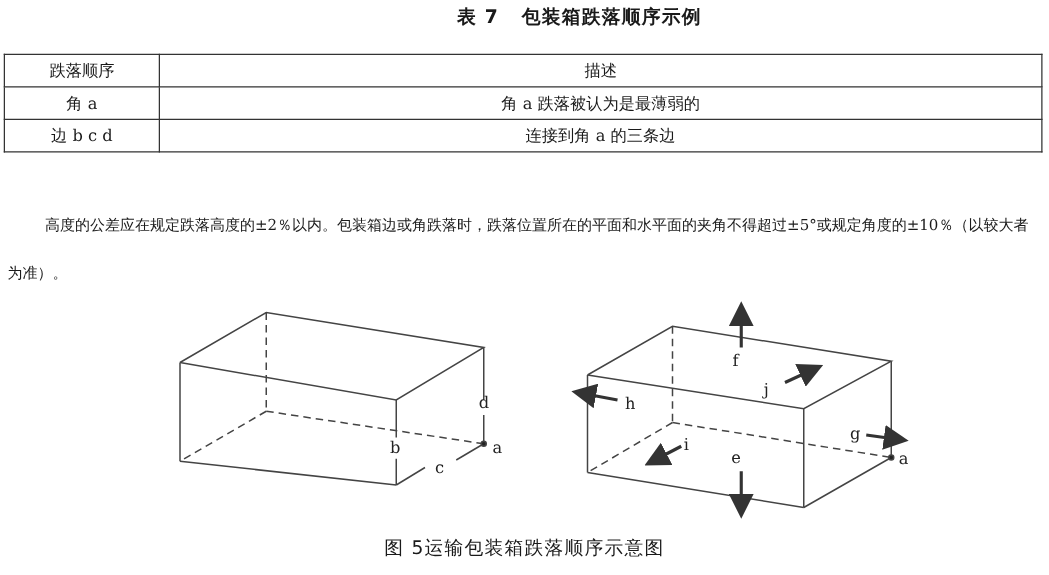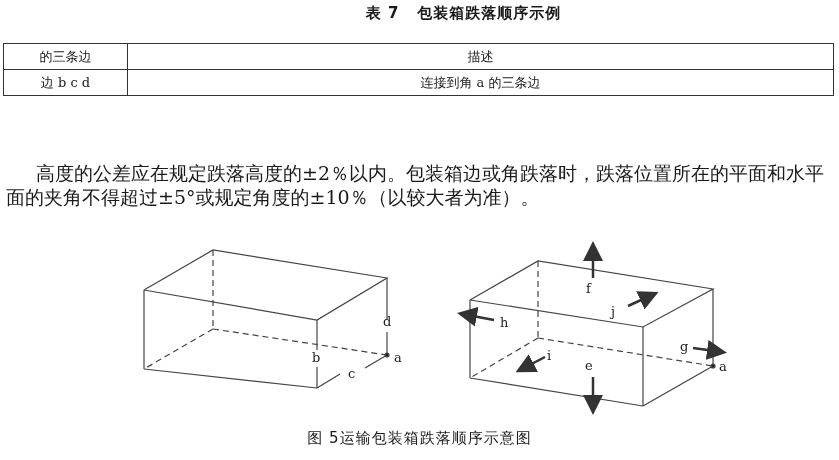--- a/index.html
+++ b/index.html
@@ -6,40 +6,44 @@
   body{width:839px;height:460px;position:relative;overflow:hidden;color:#1a1a1a;
        font-family:"DejaVu Serif","Liberation Serif",serif;}
   .title{position:absolute;top:4px;left:0;width:839px;text-align:center;
        font-family:"DejaVu Sans","Liberation Sans",sans-serif;font-weight:bold;font-size:15px;letter-spacing:1px;padding-left:44px;}
   .title .num{margin-right:18px;}
   table{position:absolute;top:43px;left:3px;width:831px;border-collapse:collapse;font-size:13px;}
   td,th{border:1.5px solid #333;height:25px;padding:0 6px;font-weight:normal;}
   th{text-align:center;}
   td.c1{width:111px;text-align:center;}
   td.c2{text-align:center;}
-  .para{position:absolute;left:6px;width:828px;font-size:19px;line-height:24px;}
+  .para{position:absolute;left:6px;width:828px;font-size:12px;line-height:38px;}
   .p1{top:161px;text-indent:30px;}
   svg{position:absolute;left:0;top:0;}
   .cap{position:absolute;top:429px;left:0;width:839px;text-align:center;
        font-family:"DejaVu Sans","Liberation Sans",sans-serif;font-size:15px;letter-spacing:1px;}
   .cap .num{}
   .lbl{font-family:"DejaVu Serif","Liberation Serif",serif;font-size:13px;fill:#222;}
 </style>
 </head>
 <body>
 
 <div class="title">
   <span class="num">表 7</span><span>包装箱跌落顺序示例</span>
 </div>
 
 <table>
   <tbody>
       <tr>
-    <th class="c1">的三条边</th>
+    <th class="c1">跌落顺序</th>
     <th>描述</th>
+  </tr>
+  <tr>
+    <td class="c1">角 a</td>
+    <td class="c2">角 a 跌落被认为是最薄弱的</td>
   </tr>
   <tr>
     <td class="c1">边 b c d</td>
     <td class="c2">连接到角 a 的三条边</td>
   </tr>
 </tbody>
   </table>
 
 <div class="para p1">高度的公差应在规定跌落高度的±2％以内。包装箱边或角跌落时，跌落位置所在的平面和水平面的夹角不得超过±5°或规定角度的±10％（以较大者为准）。</div>
 

